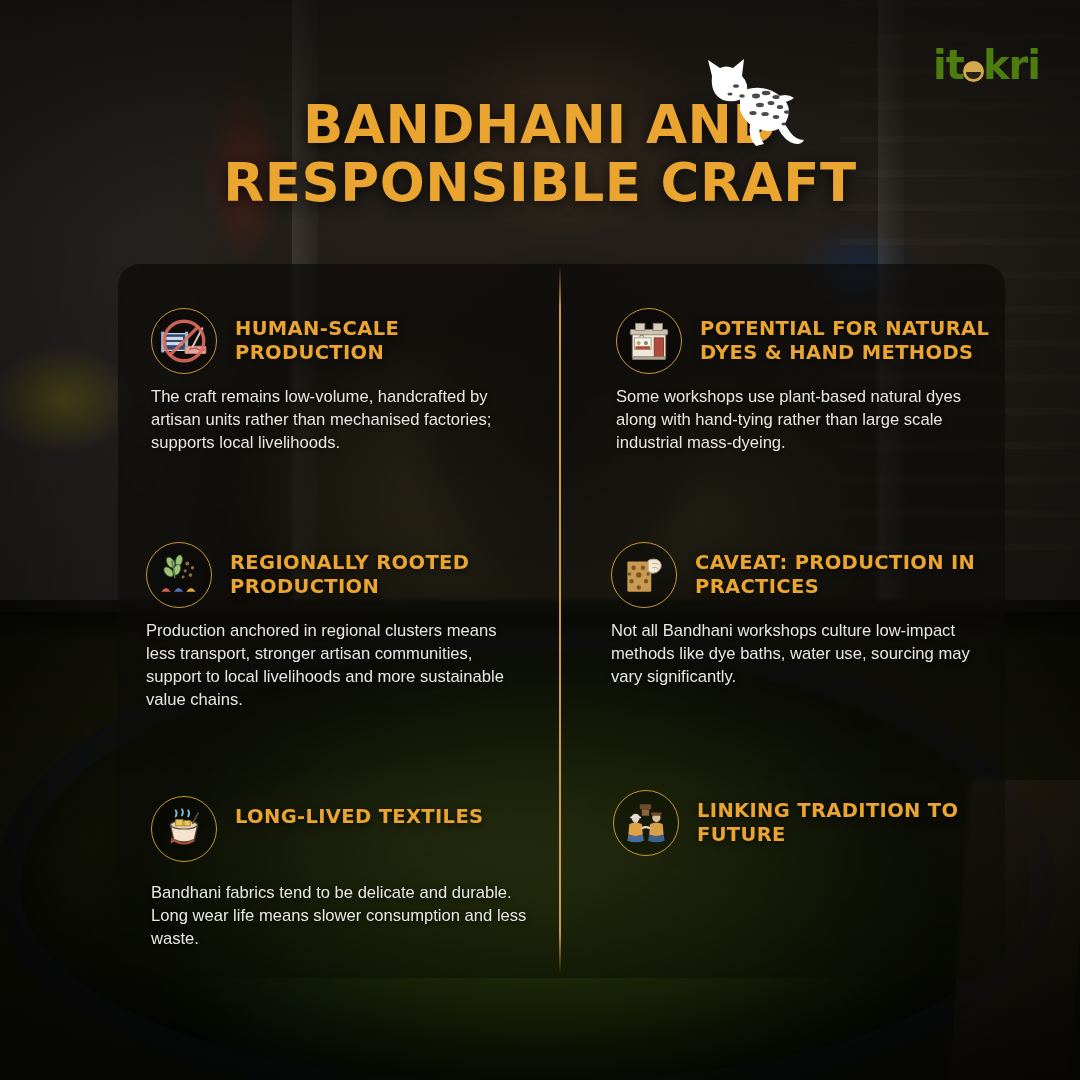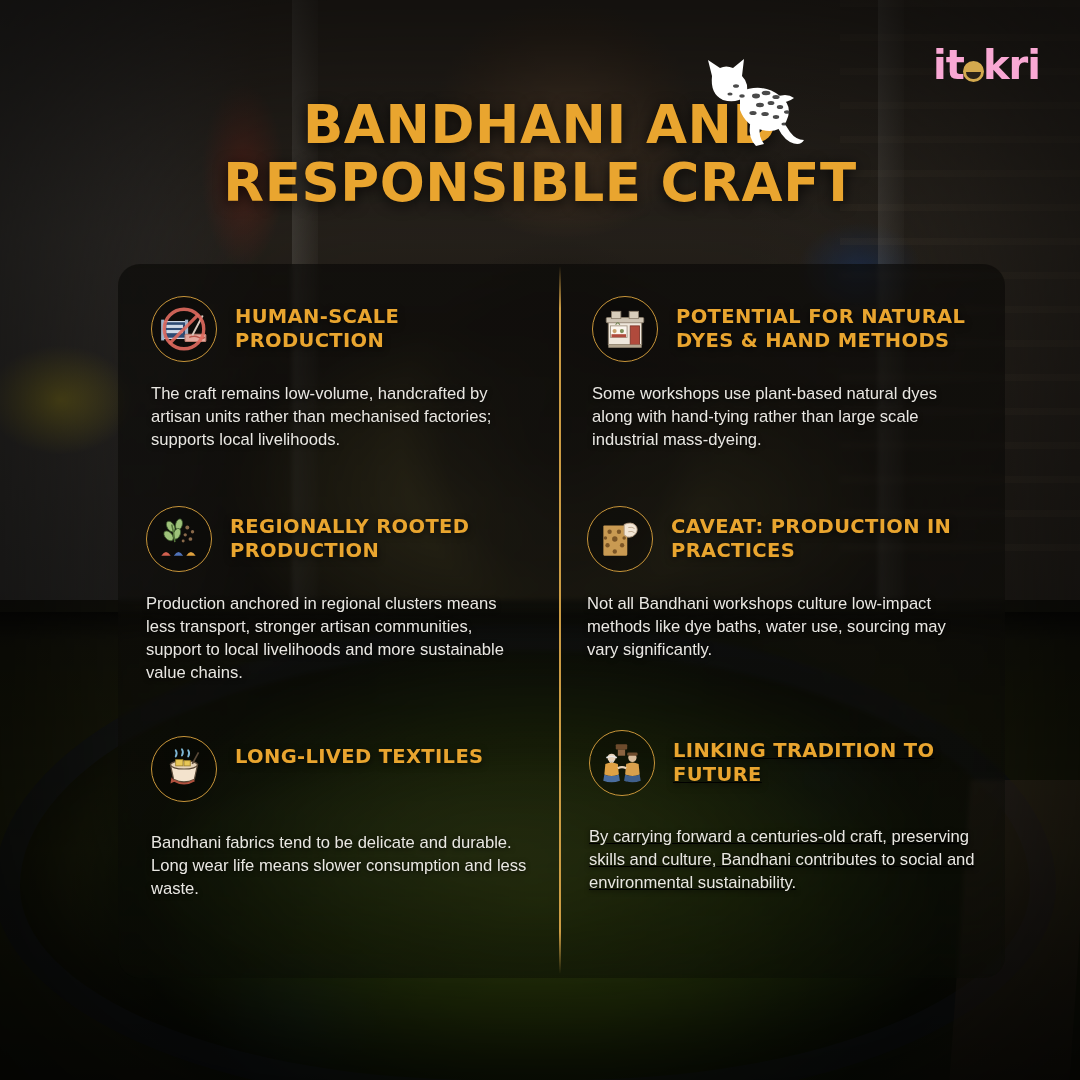--- a/index.html
+++ b/index.html
@@ -61,21 +61,21 @@
   .seam{position:absolute;left:0;top:612px;width:1080px;height:30px;background:linear-gradient(180deg,rgba(0,0,0,.55),rgba(0,0,0,0));}
 
   
   .scrim{position:absolute;inset:0;
     background:
       linear-gradient(180deg, rgba(0,0,0,.46) 0%, rgba(0,0,0,.30) 22%, rgba(0,0,0,.34) 55%, rgba(0,0,0,.50) 100%);}
   .vignette{position:absolute;inset:0;box-shadow:inset 0 0 260px 70px rgba(0,0,0,.72);}
 
   
   .logo{position:absolute;right:40px;top:42px;z-index:8;
-    font-size:40px;font-weight:700;letter-spacing:-1px;color:#f9a8d4;
+    font-size:40px;font-weight:700;letter-spacing:-1px;color:#4d7c0f;
     font-family:"DejaVu Sans", sans-serif;}
   .logo .dot{display:inline-block;width:21px;height:21px;border-radius:50%;
     background:#d3a94e;position:relative;top:3px;margin:0 -1px;}
   .logo .dot::after{content:"";position:absolute;left:3px;top:11px;width:15px;height:7px;
     border-radius:0 0 9px 9px;background:#2a2218;}
 
   .mascot{position:absolute;left:690px;top:52px;width:118px;height:100px;z-index:7;}
 
   .title{
     position:absolute;left:0;top:96px;width:1080px;z-index:6;text-align:center;
@@ -90,49 +90,49 @@
     position:absolute;left:118px;top:264px;width:887px;height:714px;z-index:5;
     border-radius:22px;
     background:linear-gradient(180deg, rgba(10,9,7,.66) 0%, rgba(12,11,8,.58) 45%, rgba(10,12,6,.42) 100%);
     backdrop-filter:blur(2px);
   }
   .divider{
     position:absolute;left:559px;top:266px;width:2px;height:708px;z-index:6;
     background:linear-gradient(180deg, rgba(201,150,58,0) 0%, rgba(214,164,72,.95) 6%, rgba(214,164,72,.95) 94%, rgba(201,150,58,0) 100%);
   }
 
-  .grid{position:absolute;left:118px;top:248px;width:887px;height:714px;z-index:7;
-    display:grid;grid-template-columns:441px 446px;grid-template-rows:210px 210px 294px;}
+  .grid{position:absolute;left:118px;top:260px;width:887px;height:714px;z-index:7;
+    display:grid;grid-template-columns:441px 446px;grid-template-rows:210px 210px 294px;gap:24px;}
   .cell{padding:0;position:relative;}
   .cell.L{padding:48px 24px 0 33px;}
   .cell.R{padding:48px 30px 0 28px;}
   .cell.r3.L{padding:68px 13px 0 33px;}
-  .cell.r3.R{padding:62px 30px 0 30px;text-decoration:underline;}
+  .cell.r3.R{padding:62px 30px 0 30px;}
 
   .head-row{display:flex;align-items:flex-start;gap:18px;}
   .icon-badge{
     flex:0 0 auto;width:66px;height:66px;border-radius:50%;
     border:1.6px solid #c9963a;
     display:flex;align-items:center;justify-content:center;
     background:rgba(0,0,0,.25);
     position:relative;overflow:hidden;
   }
   .icon-badge svg{display:block;}
   .card-title{
     color:#e9a52f;font-weight:800;font-size:19.5px;line-height:1.24;letter-spacing:.35px;
     font-family:"DejaVu Sans", sans-serif;padding-top:9px;
     text-shadow:0 2px 7px rgba(0,0,0,.65);
   }
   .card-body{
-    margin-top:21px;color:#e9e7e2;font-size:16.6px;line-height:1.38;
+    margin-top:12px;color:#e9e7e2;font-size:16.6px;line-height:1.38;
     text-shadow:0 1px 5px rgba(0,0,0,.85);
     max-width:392px;
   }
   .cell.R .card-body{max-width:402px;}
-  .cell.r3 .card-body{margin-top:30px;}
+  .cell.r3 .card-body{margin-top:20px;}
 </style>
 </head>
 <body>
 
 <div class="stage">
 
   <div class="bg">
     <div class="bg-top">
       <div class="shelves"></div>
       <div class="post" style="left:292px"></div>
@@ -319,17 +319,16 @@
             <path d="M8 36 q7 3 14 0 l1 6 q-8 3 -16 0 z" fill="#4a6d9e"></path>
             <circle cx="35" cy="20" r="4" fill="#d9bd9c"></circle>
             <rect x="30" y="15" width="10" height="3" rx="1.2" fill="#6d4b2c"></rect>
             <path d="M29 26 q6-3 12 0 l1 10 q-7 3 -14 0 z" fill="#d9a04c"></path>
             <path d="M28 36 q7 3 14 0 l1 6 q-8 3 -16 0 z" fill="#3f5f8c"></path>
             <path d="M21 30 q4-2 8 0" stroke="#e8d4bb" stroke-width="2" fill="none"></path>
           </svg>
         </div>
         <div class="card-title">LINKING TRADITION TO FUTURE</div>
       </div>
-      <div class="card-body">By carrying forward a centuries-old craft, preserving skills and culture, Bandhani contributes to social and environmental sustainability.</div>
     </div>
 
   </div>
 </div>
 
 </body></html>

